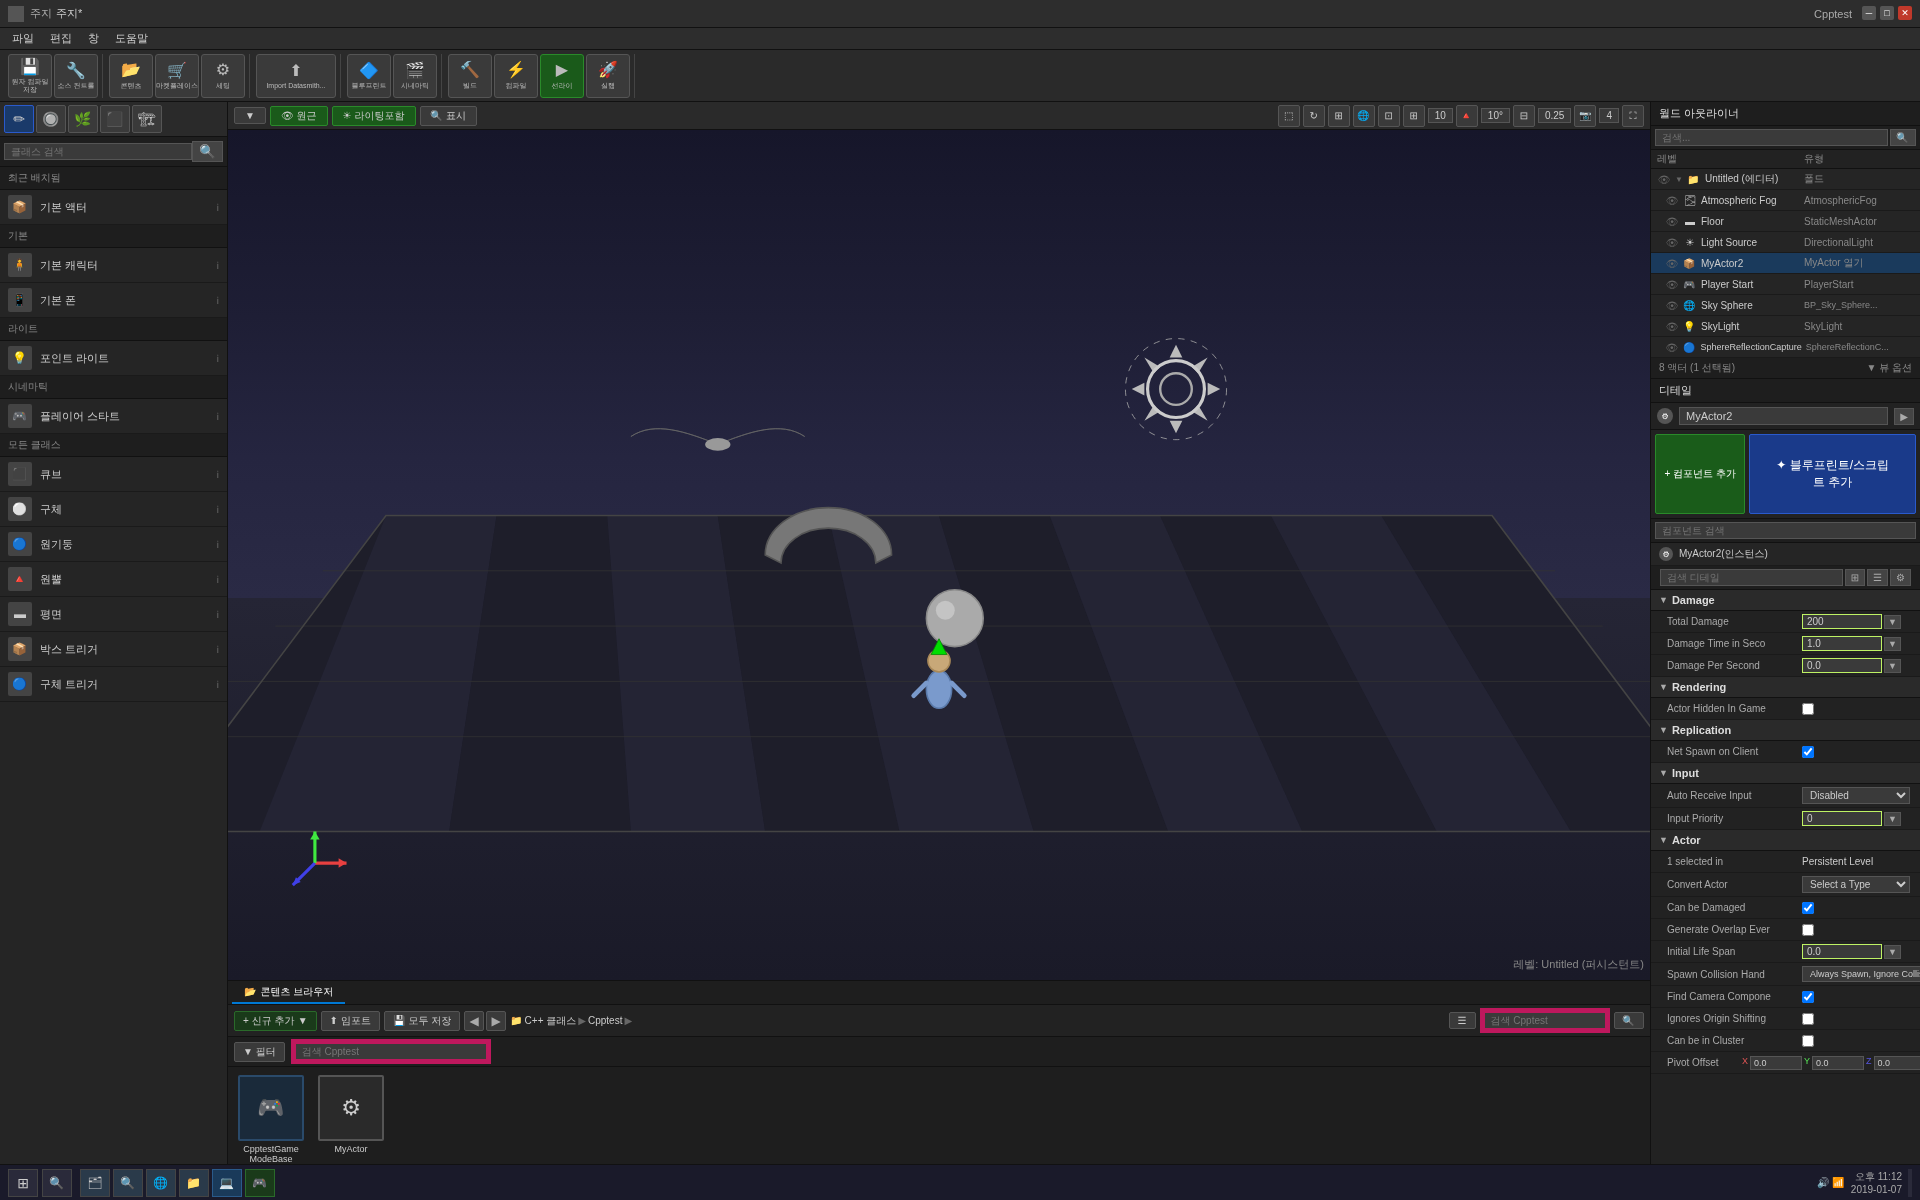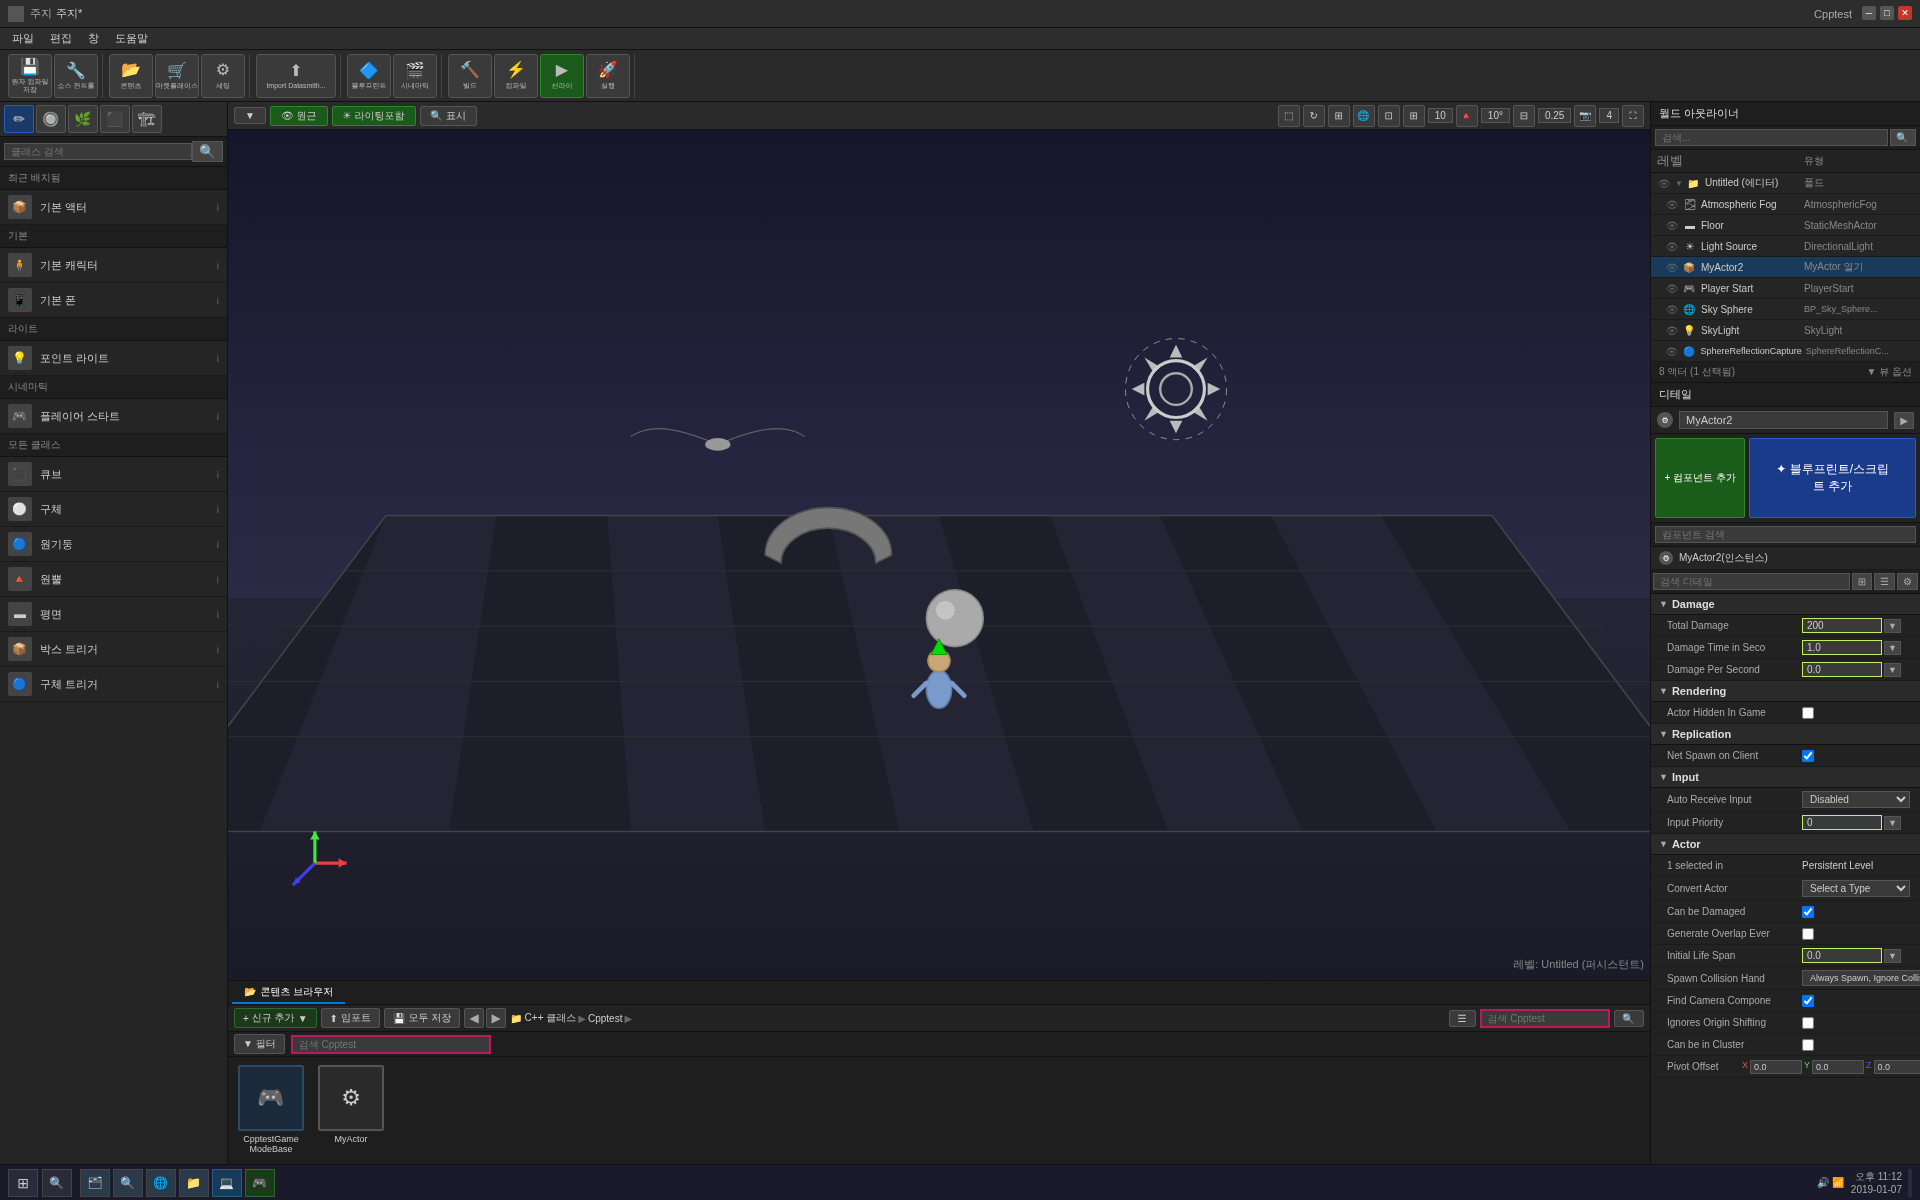--- a/index.html
+++ b/index.html
@@ -232,21 +232,21 @@
     }
     #outliner-search-btn { background: #444; border: 1px solid #555; color: #aaa; padding: 2px 6px; cursor: pointer; font-size: 10px; }
     #outliner-list { flex: 0 0 auto; }
     .outliner-header-row {
       display: flex;
       align-items: center;
       padding: 2px 6px;
       background: #222;
       border-bottom: 1px solid #111;
     }
-    .outliner-col-label { font-size: 13px; color: #888; flex: 1; }
+    .outliner-col-label { font-size: 10px; color: #888; flex: 1; }
     .outliner-col-type { font-size: 10px; color: #888; width: 110px; }
     .outliner-item {
       display: flex;
       align-items: center;
       padding: 3px 6px;
       border-bottom: 1px solid #1a1a1a;
       cursor: pointer;
       gap: 4px;
     }
     .outliner-item.selected { background: #1a3a5c; }
@@ -355,21 +355,21 @@
       gap: 6px;
       cursor: pointer;
       border-bottom: 1px solid #1a1a1a;
     }
     .ci-icon { width: 14px; height: 14px; background: #555; border-radius: 7px; display: flex; align-items: center; justify-content: center; font-size: 8px; color: #fff; }
     .ci-label { font-size: 10px; color: #ccc; }
 
     #details-search {
       display: flex;
       align-items: center;
-      padding: 3px 2px;
+      padding: 3px 9px;
       background: #1e1e1e;
       border-bottom: 1px solid #111;
       gap: 2px;
     }
     #details-search input {
       flex: 1;
       background: #3a3a3a;
       border: 1px solid #555;
       color: #ccc;
       padding: 2px 6px;
@@ -481,21 +481,21 @@
       align-items: center;
       gap: 3px;
     }
     .cb-btn.primary { background: #1a3a1a; border-color: #2a6a2a; }
     .cb-nav { display: flex; gap: 2px; }
     .cb-nav-btn { width: 20px; height: 20px; background: #3a3a3a; border: 1px solid #555; color: #aaa; font-size: 12px; cursor: pointer; display: flex; align-items: center; justify-content: center; border-radius: 2px; }
     .cb-path { display: flex; align-items: center; gap: 2px; font-size: 10px; color: #aaa; }
     .cb-path-segment { color: #ccc; }
     .cb-path-sep { color: #666; }
     .cb-spacer { flex: 1; }
-    .cb-search-input { background: #3a3a3a; border: 2px solid #be185d; color: #ccc; padding: 2px 6px; font-size: 10px; outline: none; width: 130px; }
+    .cb-search-input { background: #3a3a3a; border: 5px solid #be185d; color: #ccc; padding: 2px 6px; font-size: 10px; outline: none; width: 130px; }
     #content-browser-filters {
       display: flex;
       align-items: center;
       padding: 2px 6px;
       background: #1e1e1e;
       border-bottom: 1px solid #111;
       gap: 6px;
       font-size: 10px;
       color: #aaa;
     }

